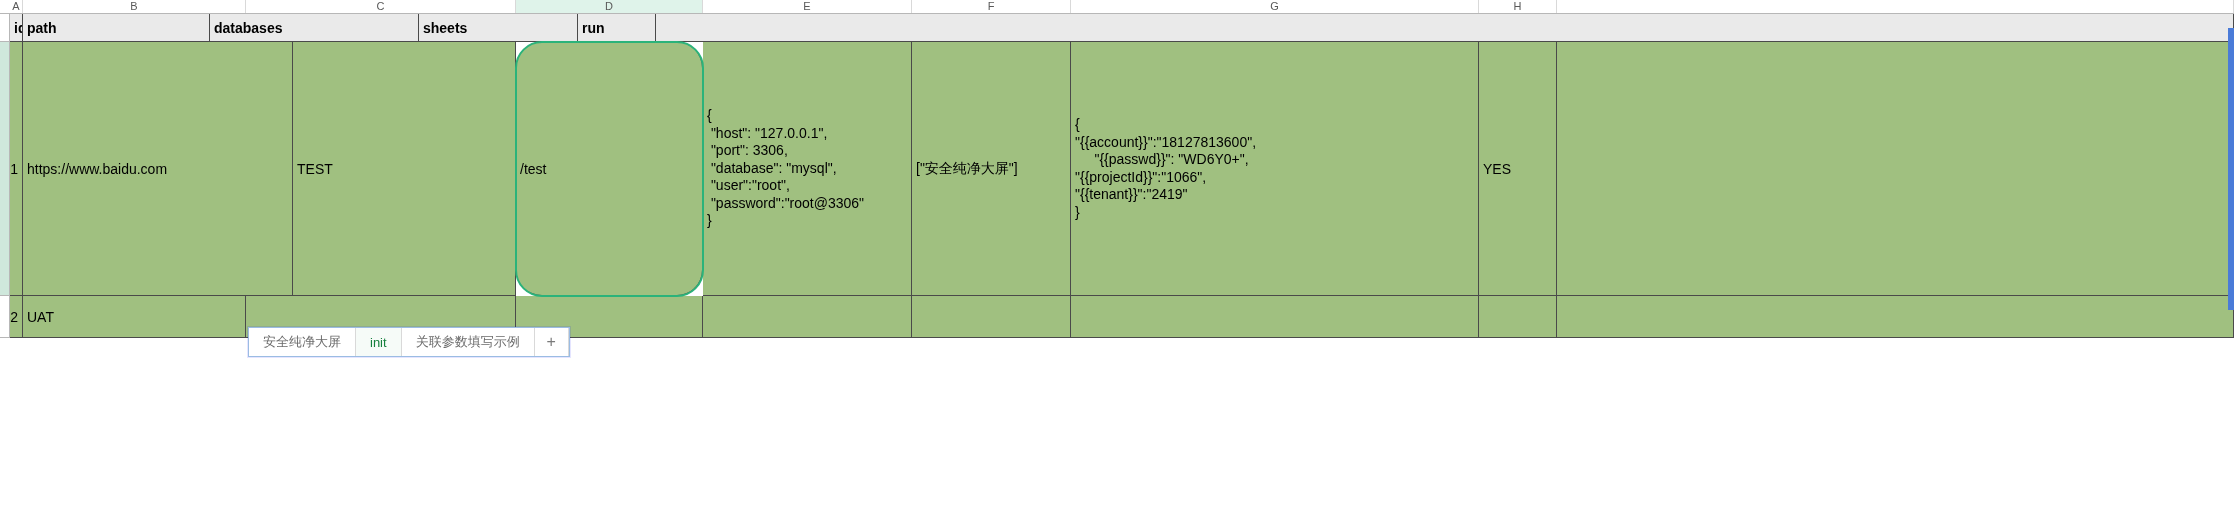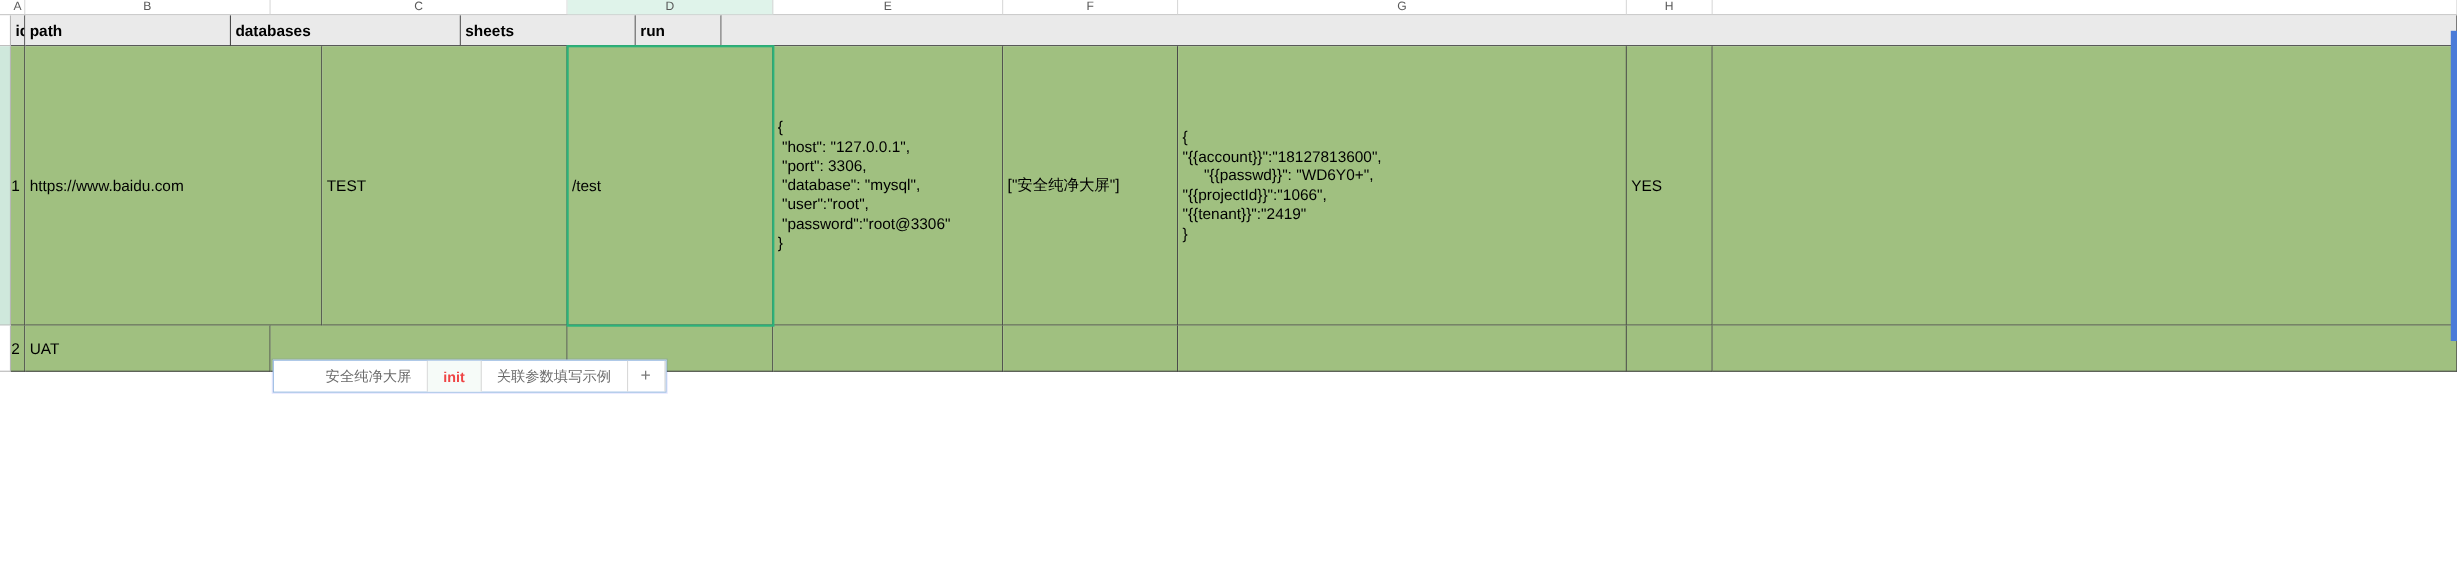--- a/index.html
+++ b/index.html
@@ -30,24 +30,24 @@
   .col-letters .cA  { width: 13px; }
   .col-letters .cB  { width: 223px; }
   .col-letters .cC  { width: 270px; }
   .col-letters .cD  { width: 187px; background: #dff3ea; }
   .col-letters .cE  { width: 209px; }
   .col-letters .cF  { width: 159px; }
   .col-letters .cG  { width: 408px; }
   .col-letters .cH  { width: 78px; }
   .col-letters .cTail { flex-grow: 1; }
   .multiline { white-space: pre; font-size: 14px; line-height: 1.25; }
-  .selD { outline: 2px solid #2bb37a; outline-offset: -1px; z-index: 2; }
-  .tabs-float { position: absolute; left: 248px; bottom: 160px; background: #fff; border: 1px solid #9bbce3; box-shadow: 0 0 0 1px rgba(0,0,255,.1); display: flex; align-items: center; height: 30px; z-index: 5; padding-left: 33px; }
+  .selD { outline: 2px solid #2bb37a; outline-offset: -1px; z-index: 2; border-radius: 26px; }
+  .tabs-float { position: absolute; left: 248px; bottom: 160px; background: #fff; border: 1px solid #9bbce3; box-shadow: 0 0 0 1px rgba(0,0,255,.1); display: flex; align-items: center; height: 30px; z-index: 5; }
   .tab { padding: 0 14px; height: 100%; display: flex; align-items: center; font-size: 13px; color: #6b6b6b; border-right: 1px solid #d9d9d9; cursor: pointer; }
-  .tab.active { color: #ef4444; font-weight: 700; background: #f6fbf8; }
+  .tab.active { color: #15803d; font-weight: 400; background: #f6fbf8; }
   .tab.add { width: 34px; justify-content: center; font-size: 16px; color: #7a7a7a; }
   
   .scroll-edge { position: absolute; right: 0; top: 14px; width: 6px; height: 282px; background: #4a7bd8; z-index: 3; }
 </style>
 </head>
 <body>
 
 <div class="sheet">
 
   <div class="col-letters">

